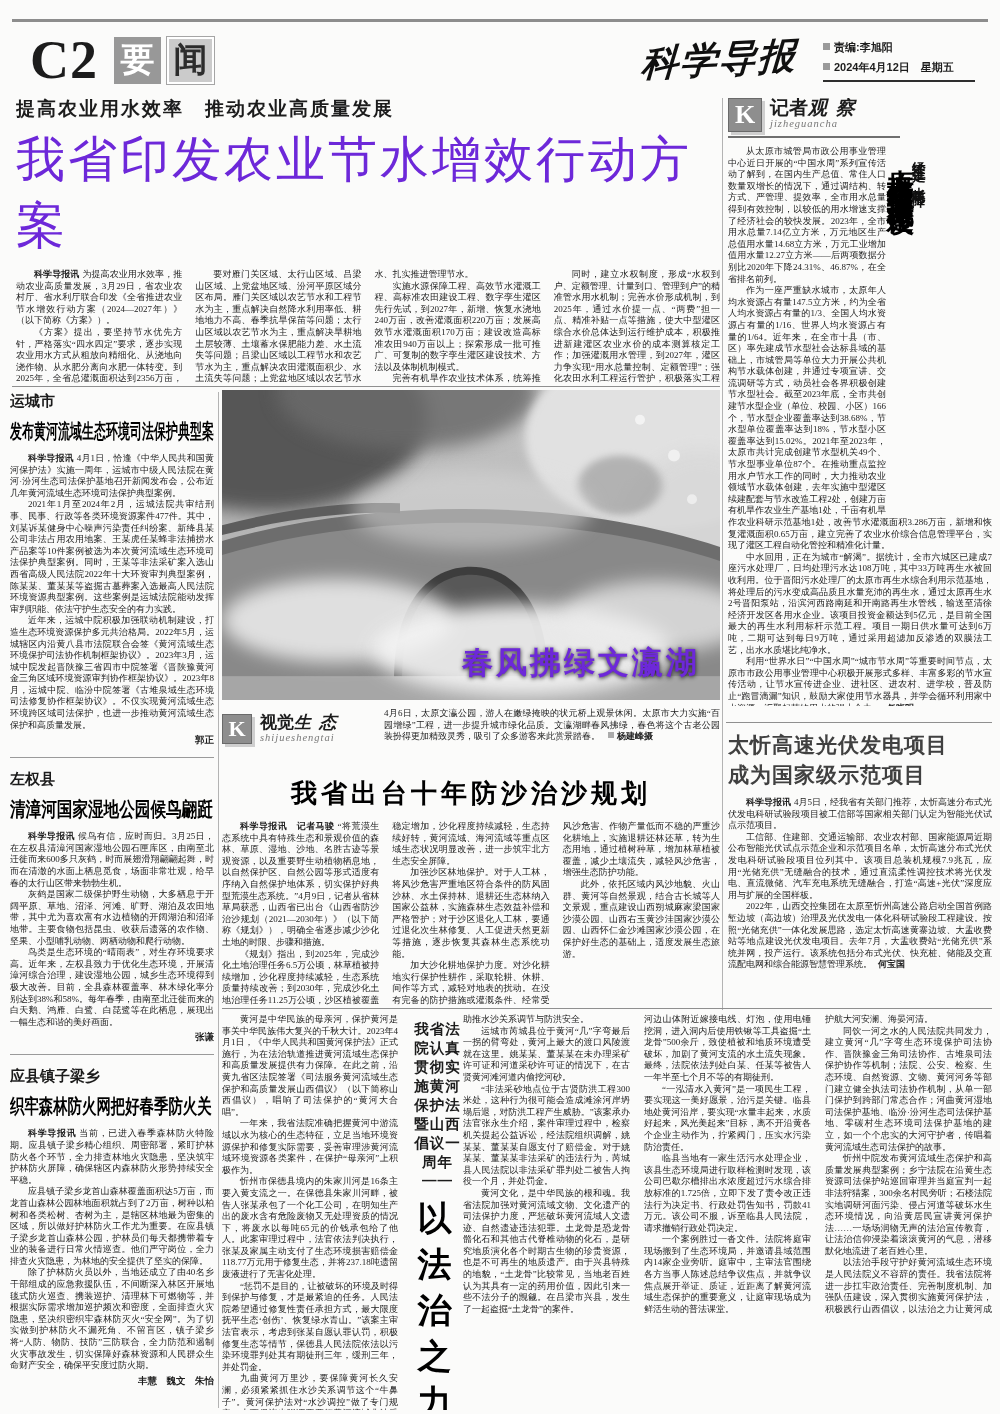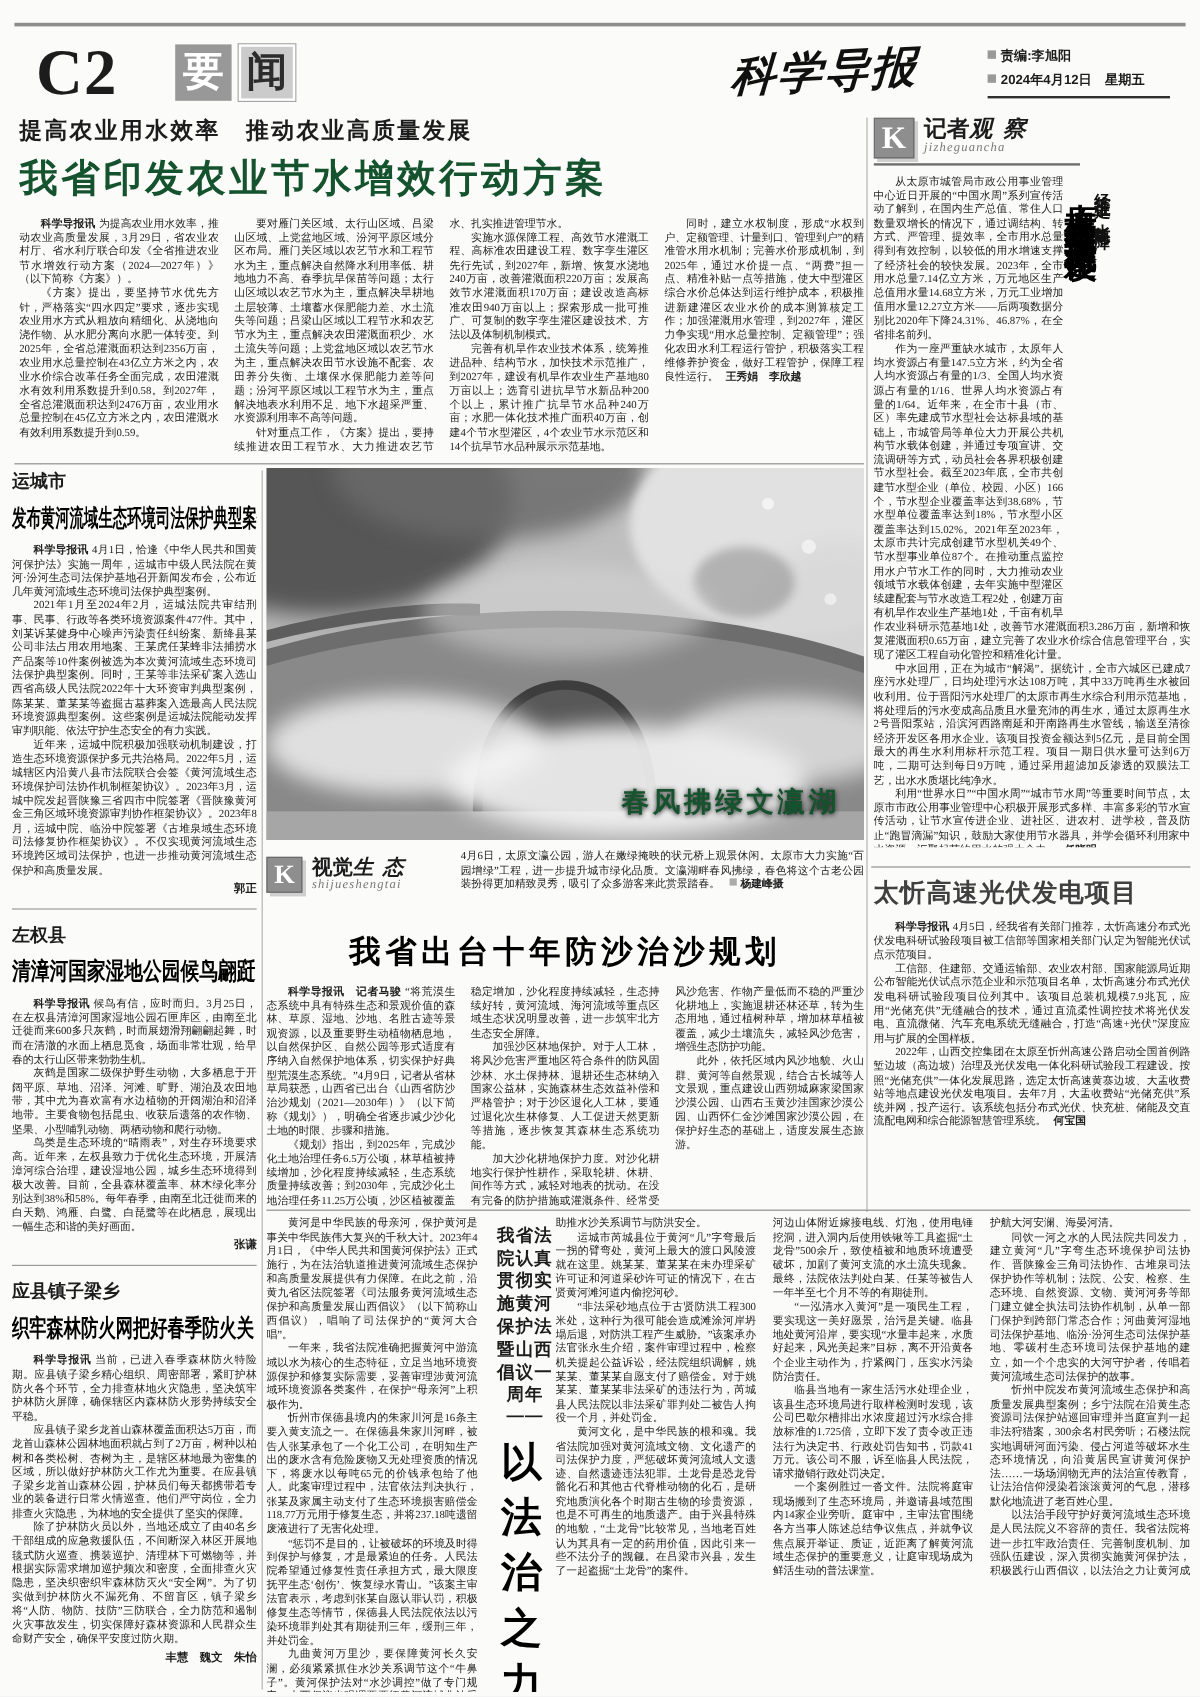--- a/index.html
+++ b/index.html
@@ -5,21 +5,21 @@
   * { margin:0; padding:0; box-sizing:border-box; }
   html,body { background:#e9e9e9; }
   body { font-family:"Liberation Serif","DejaVu Serif",serif; color:#1c1c1c; }
   .page { position:relative; width:1000px; height:1414px; background:#fbfbfa; margin:0 auto; overflow:hidden; }
 
   .rule-h { position:absolute; background:#8f8f8f; height:1px; }
   .rule-v { position:absolute; background:#b3b3b3; width:1px; }
   .top-rule { position:absolute; left:12px; top:19px; width:976px; height:3px; background:#8d8d8d; }
 
   
-  .hdr { position:absolute; left:30px; top:30px; width:945px; height:60px; display:flex; align-items:center;gap:32px; }
+  .hdr { position:absolute; left:30px; top:30px; width:945px; height:60px; display:flex; align-items:center; }
   .page-code { font-size:54px; font-weight:bold; font-family:"Liberation Serif",serif; letter-spacing:1px; margin-right:16px; }
   .badges { display:flex; gap:6px; }
   .badge { width:47px; height:47px; display:flex; align-items:center; justify-content:center;
            font-family:"Liberation Sans","DejaVu Sans",sans-serif; font-weight:bold; font-size:34px; }
   .badge-a { background:#989898; color:#fff; }
   .badge-b { background:#cbcbcb; color:#2c2c2c; border:2px solid #fff; box-shadow:0 0 0 1px #a5a5a5; }
   .masthead { margin-left:auto; font-style:italic; font-weight:bold; font-size:37px;
               transform:rotate(-3deg) skewX(-6deg); letter-spacing:2px; color:#101010; }
   .edition { margin-left:26px; width:152px; font-family:"Liberation Sans","DejaVu Sans",sans-serif;
              font-size:11px; font-weight:bold; line-height:1.8; border-bottom:2px solid #2e2e2e; padding-bottom:3px; }
@@ -30,22 +30,22 @@
   .txt p { text-indent:2em; }
   .txt p.cont { text-indent:0; }
   .lead { font-weight:bold; font-family:"Liberation Sans","DejaVu Sans",sans-serif; margin-right:3px; }
   .author-inline { font-weight:bold; font-family:Liberation Serif, serif; margin-left:6px; }
   .author-line { text-align:right; font-weight:bold; font-family:"Liberation Sans","DejaVu Sans",sans-serif;
                  font-size:9.5px; margin-top:3px; }
 
   
   .main-art { position:absolute; left:16px; top:96px; width:704px; height:288px; overflow:hidden; }
   .main-kicker { font-family:"Liberation Sans","DejaVu Sans",sans-serif; font-weight:600; font-size:19px; letter-spacing:2px; }
-  .main-headline { font-family:"Liberation Sans","DejaVu Sans",sans-serif; font-weight:bold; font-size:32px;
-                   letter-spacing:3px; margin-top:5px; color:#14532d; }
+  .main-headline { font-family:"Liberation Sans","DejaVu Sans",sans-serif; font-weight:normal; font-size:49px;
+                   letter-spacing:3px; margin-top:5px; color:#6d28d9; }
   .main-body { margin-top:10px; height:202px; column-count:4; column-gap:13px; column-fill:auto; overflow:hidden; }
 
   
   .observer { position:absolute; left:728px; top:98px; width:264px; height:620px; overflow:hidden; }
   .col-hd { display:flex; align-items:flex-start; width:172px; border-bottom:2px solid #6f6f6f; padding-bottom:4px; }
   .klogo { width:34px; height:34px; background:#8e8e8e; color:#fff; display:flex; align-items:center; justify-content:center;
            font-family:"Liberation Serif",serif; font-weight:bold; font-size:26px; border:1px solid #6a6a6a;
            box-shadow:3px 3px 0 #cfcfcf; margin-right:8px; flex:0 0 auto; }
   .col-hd-txt .row1 { font-size:19px; line-height:20px; }
   .t-bold { font-family:Liberation Sans, sans-serif; font-weight:bold; }
@@ -68,22 +68,22 @@
   .rail-art { padding-bottom:10px; }
   .rail-art + .rail-art { border-top:1px solid #9a9a9a; padding-top:12px; }
   .rail-kicker { font-family:"Liberation Sans","DejaVu Sans",sans-serif; font-weight:bold; font-size:15px; margin-bottom:7px; }
   .rail-hl { font-family:"Liberation Sans","DejaVu Sans",sans-serif; font-weight:bold; font-size:20px;
              white-space:nowrap; transform-origin:left center; margin-bottom:8px; color:#000; }
   .sx60 { transform:scaleX(0.60); } .sx78 { transform:scaleX(0.78); } .sx72 { transform:scaleX(0.72); }
 
   
   .photo { position:absolute; left:222px; top:390px; width:498px; height:310px; overflow:hidden; background:#bdbdbd; }
   .photo svg { display:block; width:100%; height:100%; }
-  .photo-title { position:absolute; right:20px; bottom:16px; color:#14532d; font-family:"Liberation Sans","DejaVu Sans",sans-serif;
-                 font-weight:bold; font-size:23px; letter-spacing:3px; text-shadow:0 1px 4px rgba(0,0,0,.85); }
+  .photo-title { position:absolute; right:20px; bottom:16px; color:#6d28d9; font-family:"Liberation Sans","DejaVu Sans",sans-serif;
+                 font-weight:bold; font-size:31px; letter-spacing:3px; text-shadow:0 1px 4px rgba(0,0,0,.85); }
   .caption { position:absolute; left:222px; top:706px; width:498px; height:64px; display:flex; gap:12px; }
   .cap-logo { flex:0 0 150px; display:flex; align-items:flex-start; padding-top:8px; }
   .cap-logo .klogo { width:30px; height:30px; font-size:22px; }
   .cap-text { flex:1; padding-top:2px; }
   .credit { white-space:nowrap; } .credit b { font-family:"Liberation Sans","DejaVu Sans",sans-serif; }
   .credit .sq { width:6px; height:6px; background:#ababab; margin:0 3px 0 8px; }
 
   
   .desert { position:absolute; left:222px; top:776px; width:498px; height:230px; overflow:hidden; }
   .desert-hl { text-align:center; font-family:"Liberation Sans","DejaVu Sans",sans-serif; font-weight:bold;
@@ -157,20 +157,21 @@
       <p>从太原市城管局市政公用事业管理中心近日开展的“中国水周”系列宣传活动了解到，在国内生产总值、常住人口数量双增长的情况下，通过调结构、转方式、严管理、提效率，全市用水总量得到有效控制，以较低的用水增速支撑了经济社会的较快发展。2023年，全市用水总量7.14亿立方米，万元地区生产总值用水量14.68立方米，万元工业增加值用水量12.27立方米——后两项数据分别比2020年下降24.31%、46.87%，在全省排名前列。</p>
       <p>作为一座严重缺水城市，太原年人均水资源占有量147.5立方米，约为全省人均水资源占有量的1/3、全国人均水资源占有量的1/16、世界人均水资源占有量的1/64。近年来，在全市十县（市、区）率先建成节水型社会达标县域的基础上，市城管局等单位大力开展公共机构节水载体创建，并通过专项宣讲、交流调研等方式，动员社会各界积极创建节水型社会。截至2023年底，全市共创建节水型企业（单位、校园、小区）166个，节水型企业覆盖率达到38.68%，节水型单位覆盖率达到18%，节水型小区覆盖率达到15.02%。2021年至2023年，太原市共计完成创建节水型机关49个、节水型事业单位87个。在推动重点监控用水户节水工作的同时，大力推动农业领域节水载体创建，去年实施中型灌区续建配套与节水改造工程2处，创建万亩有机旱作农业生产基地1处，千亩有机旱作农业科研示范基地1处，改善节水灌溉面积3.286万亩，新增和恢复灌溉面积0.65万亩，建立完善了农业水价综合信息管理平台，实现了灌区工程自动化管控和精准化计量。</p>
       <p>中水回用，正在为城市“解渴”。据统计，全市六城区已建成7座污水处理厂，日均处理污水达108万吨，其中33万吨再生水被回收利用。位于晋阳污水处理厂的太原市再生水综合利用示范基地，将处理后的污水变成高品质且水量充沛的再生水，通过太原再生水2号晋阳泵站，沿滨河西路南延和开南路再生水管线，输送至清徐经济开发区各用水企业。该项目投资金额达到5亿元，是目前全国最大的再生水利用标杆示范工程。项目一期日供水量可达到6万吨，二期可达到每日9万吨，通过采用超滤加反渗透的双膜法工艺，出水水质堪比纯净水。</p>
       <p><span>利用“世界水日”“中国水周”“城市节水周”等重要时间节点，太原市市政公用事业管理中心积极开展形式多样、丰富多彩的节水宣传活动，让节水宣传进企业、进社区、进农村、进学校，普及防止“跑冒滴漏”知识，鼓励大家使用节水器具，并学会循环利用家中水资源，汇聚起节约用水的强大合力。</span><b class="author-inline">任晓明</b></p>
     </div>
   </aside>
 
   <section class="solar">
     <div class="solar-hl">
       <div>太忻高速光伏发电项目</div>
+      <div>成为国家级示范项目</div>
     </div>
     <div class="txt">
       <p><b class="lead">科学导报讯</b><span>4月5日，经我省有关部门推荐，太忻高速分布式光伏发电科研试验段项目被工信部等国家相关部门认定为智能光伏试点示范项目。</span></p>
       <p>工信部、住建部、交通运输部、农业农村部、国家能源局近期公布智能光伏试点示范企业和示范项目名单，太忻高速分布式光伏发电科研试验段项目位列其中。该项目总装机规模7.9兆瓦，应用“光储充供”无缝融合的技术，通过直流柔性调控技术将光伏发电、直流微储、汽车充电系统无缝融合，打造“高速+光伏”深度应用与扩展的全国样板。</p>
       <p><span>2022年，山西交控集团在太原至忻州高速公路启动全国首例路堑边坡（高边坡）治理及光伏发电一体化科研试验段工程建设。按照“光储充供”一体化发展思路，选定太忻高速黄寨边坡、大盂收费站等地点建设光伏发电项目。去年7月，大盂收费站“光储充供”系统并网，投产运行。该系统包括分布式光伏、快充桩、储能及交直流配电网和综合能源智慧管理系统。</span><b class="author-inline">何宝国</b></p>
     </div>
   </section>
 
   <div class="rail">
     <article class="rail-art">

